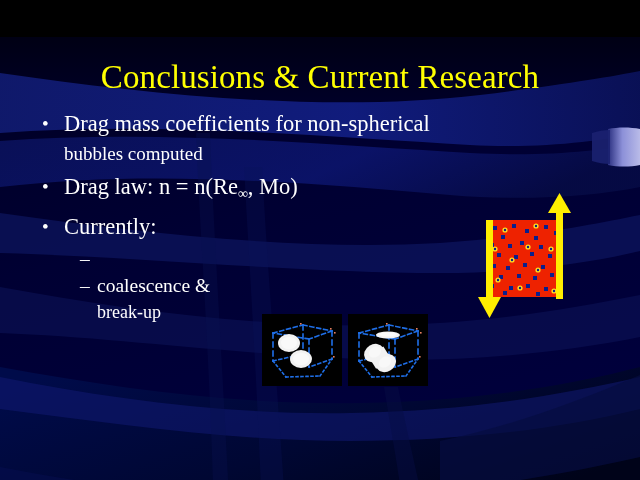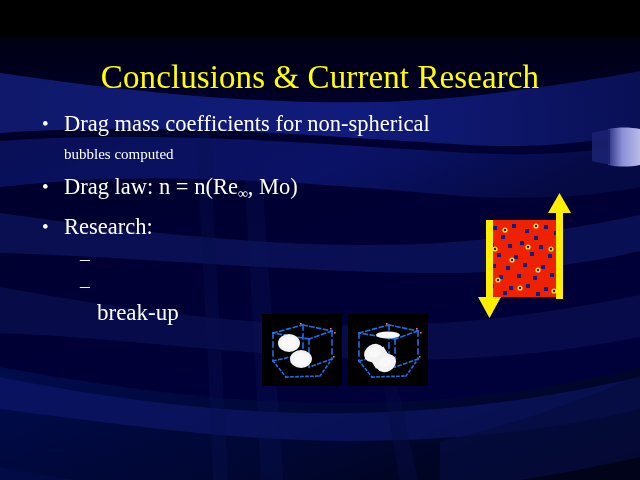--- a/index.html
+++ b/index.html
@@ -57,39 +57,39 @@
     width: 22px;
     flex: 0 0 22px;
     text-align: left;
     font-size: 19px;
     line-height: 30px;
   }
   .bullet-text {
     flex: 1 1 auto;
   }
   .cont-line {
-    font-size: 15px;
+    font-size: 19px;
     line-height: 30px;
     padding-left: 22px;
   }
   .sub-row {
     display: flex;
     align-items: flex-start;
     font-size: 19.5px;
     line-height: 27px;
     padding-left: 38px;
   }
   .sub-mark {
     width: 17px;
     flex: 0 0 17px;
     font-size: 19.5px;
     line-height: 27px;
   }
   .sub-cont {
-    font-size: 23px;
+    font-size: 18px;
     line-height: 27px;
     padding-left: 55px;
   }
   .gap-sm { height: 3px; }
   sub.infty {
     font-size: 0.62em;
     vertical-align: -0.32em;
     letter-spacing: 0;
   }
 
@@ -190,31 +190,32 @@
 
     <div class="bullet-row">
       <span class="bullet-mark">•</span>
       <span class="bullet-text"><span>Drag law: n = n(Re</span><sub class="infty">∞</sub><span>, Mo)</span></span>
     </div>
 
     <div class="gap-sm"></div>
 
     <div class="bullet-row">
       <span class="bullet-mark">•</span>
-      <span class="bullet-text">Research:</span>
+      <span class="bullet-text">Currently:</span>
     </div>
 
     <div class="gap-sm"></div>
 
     <div class="sub-row">
       <span class="sub-mark">–</span>
     </div>
 
     <div class="sub-row">
       <span class="sub-mark">–</span>
+      <span>coalescence &amp;</span>
     </div>
     <div class="sub-cont">break-up</div>
   </div>
 
   <div class="sim-panel" id="sim-left">
     <svg width="80" height="72" viewBox="0 0 80 72">
       <rect x="0" y="0" width="80" height="72" fill="#000000"></rect>
       <g stroke="#1f6fe8" stroke-width="1.6" fill="none" stroke-linecap="square">
 
         <path d="M11,19 L41,11" stroke-dasharray="4 3"></path>

